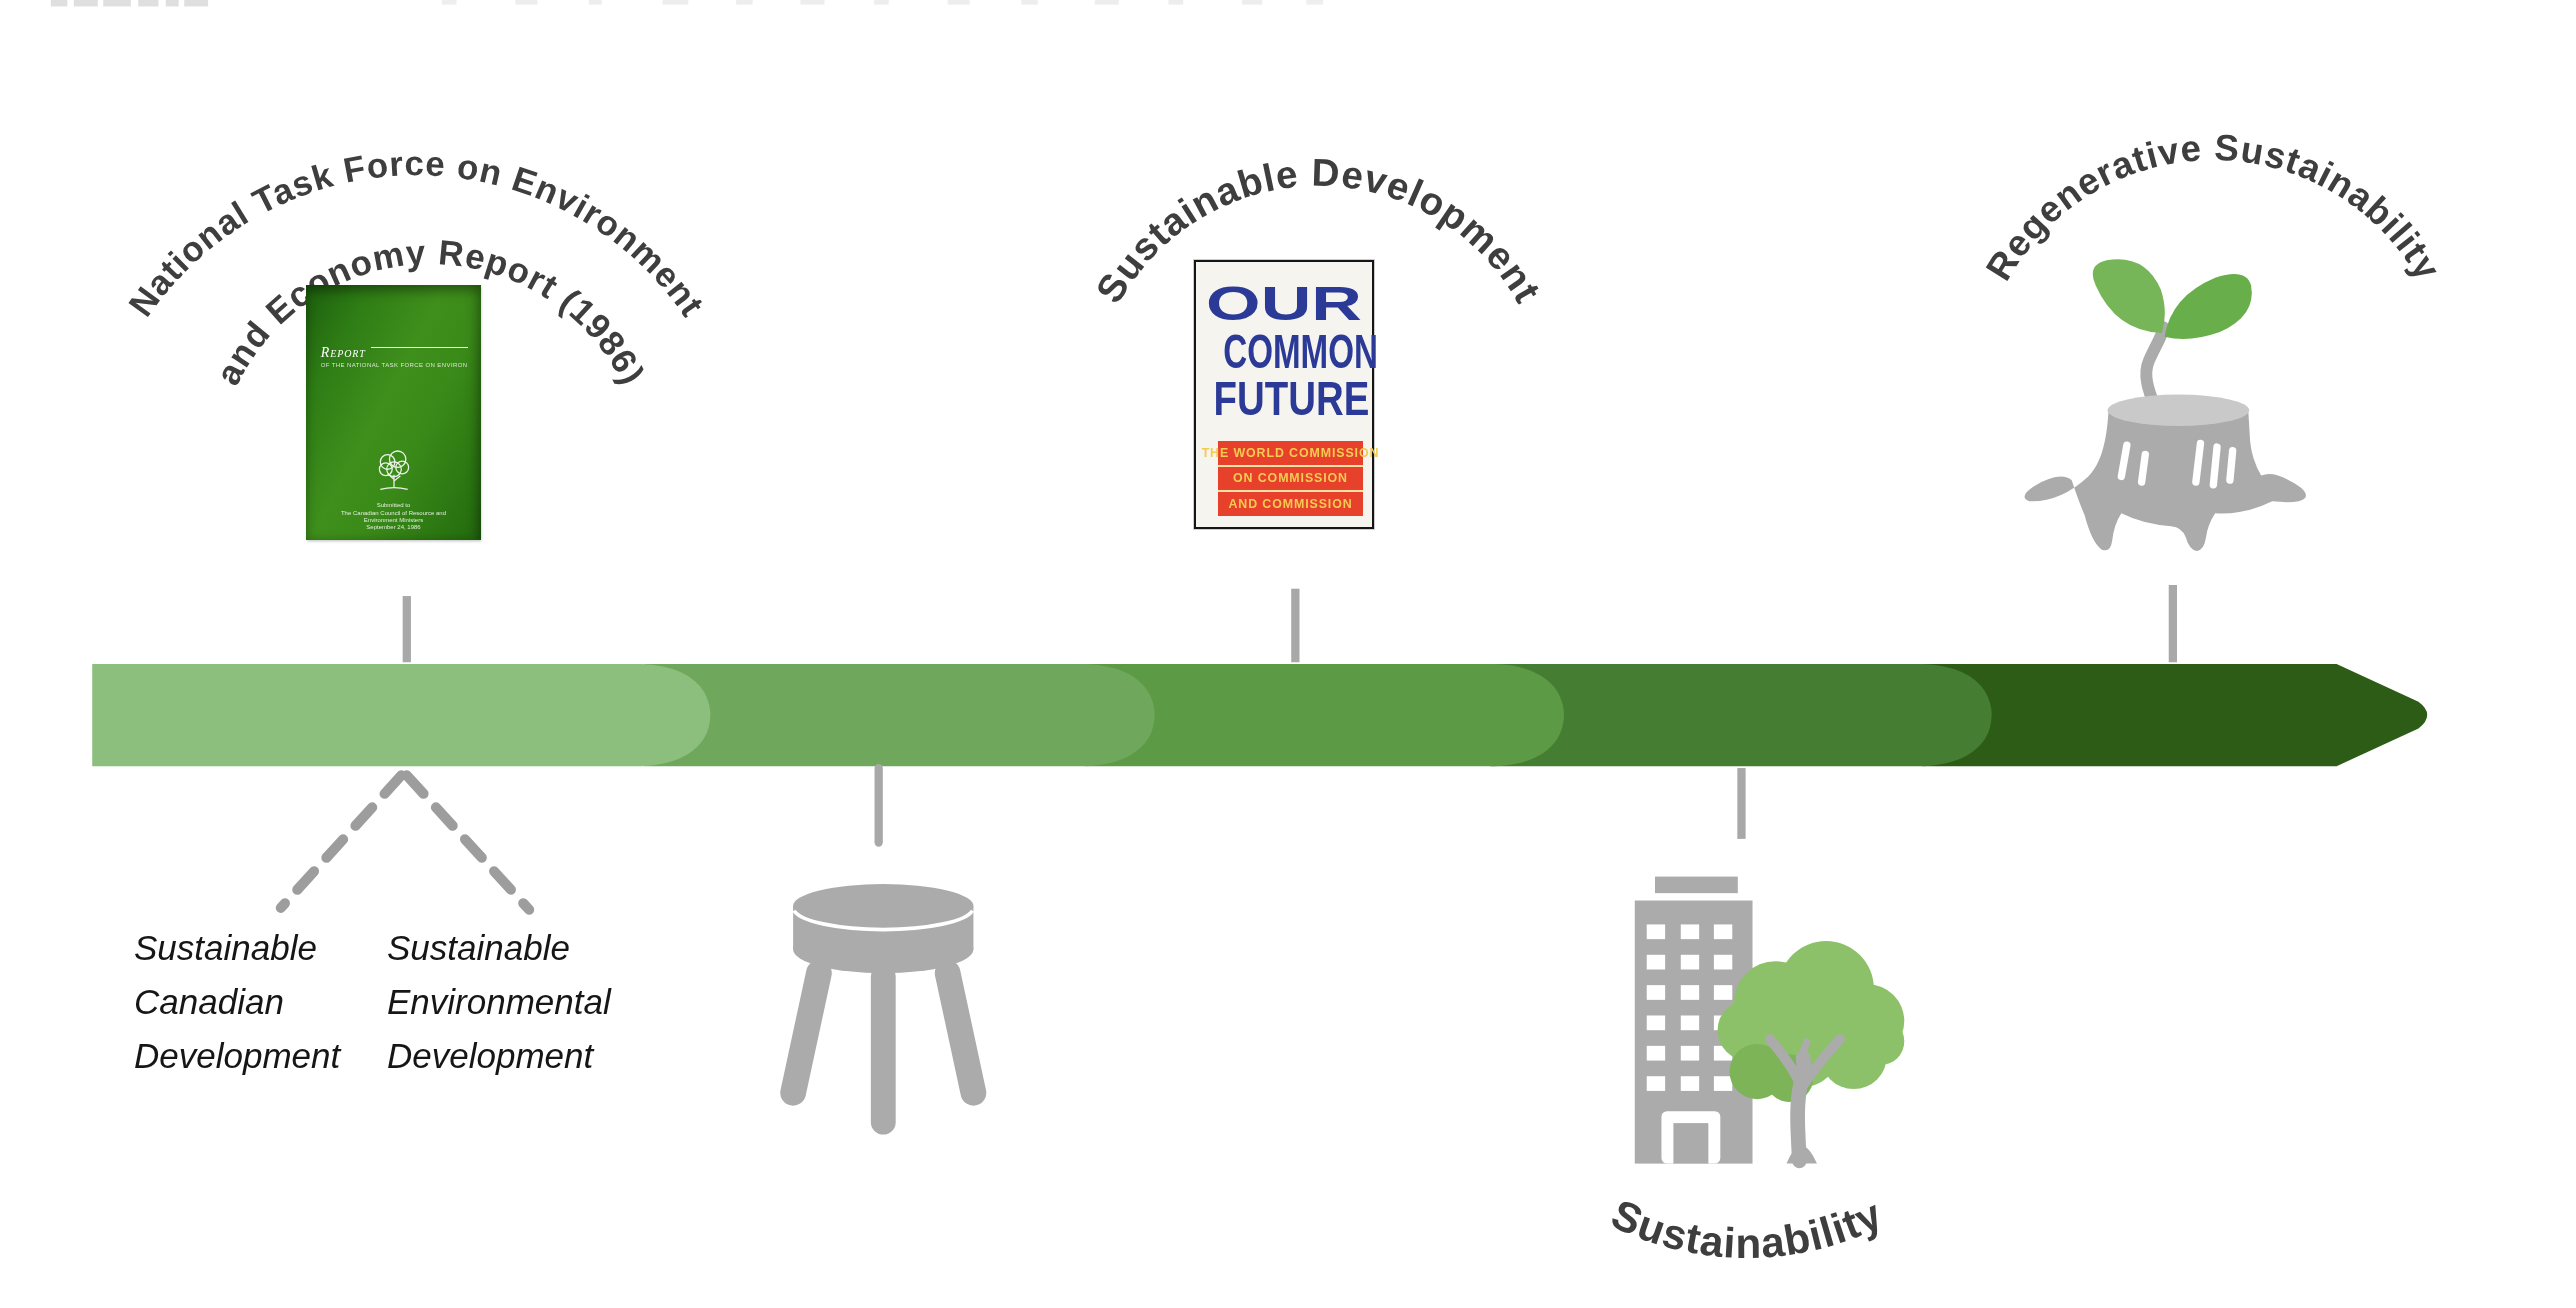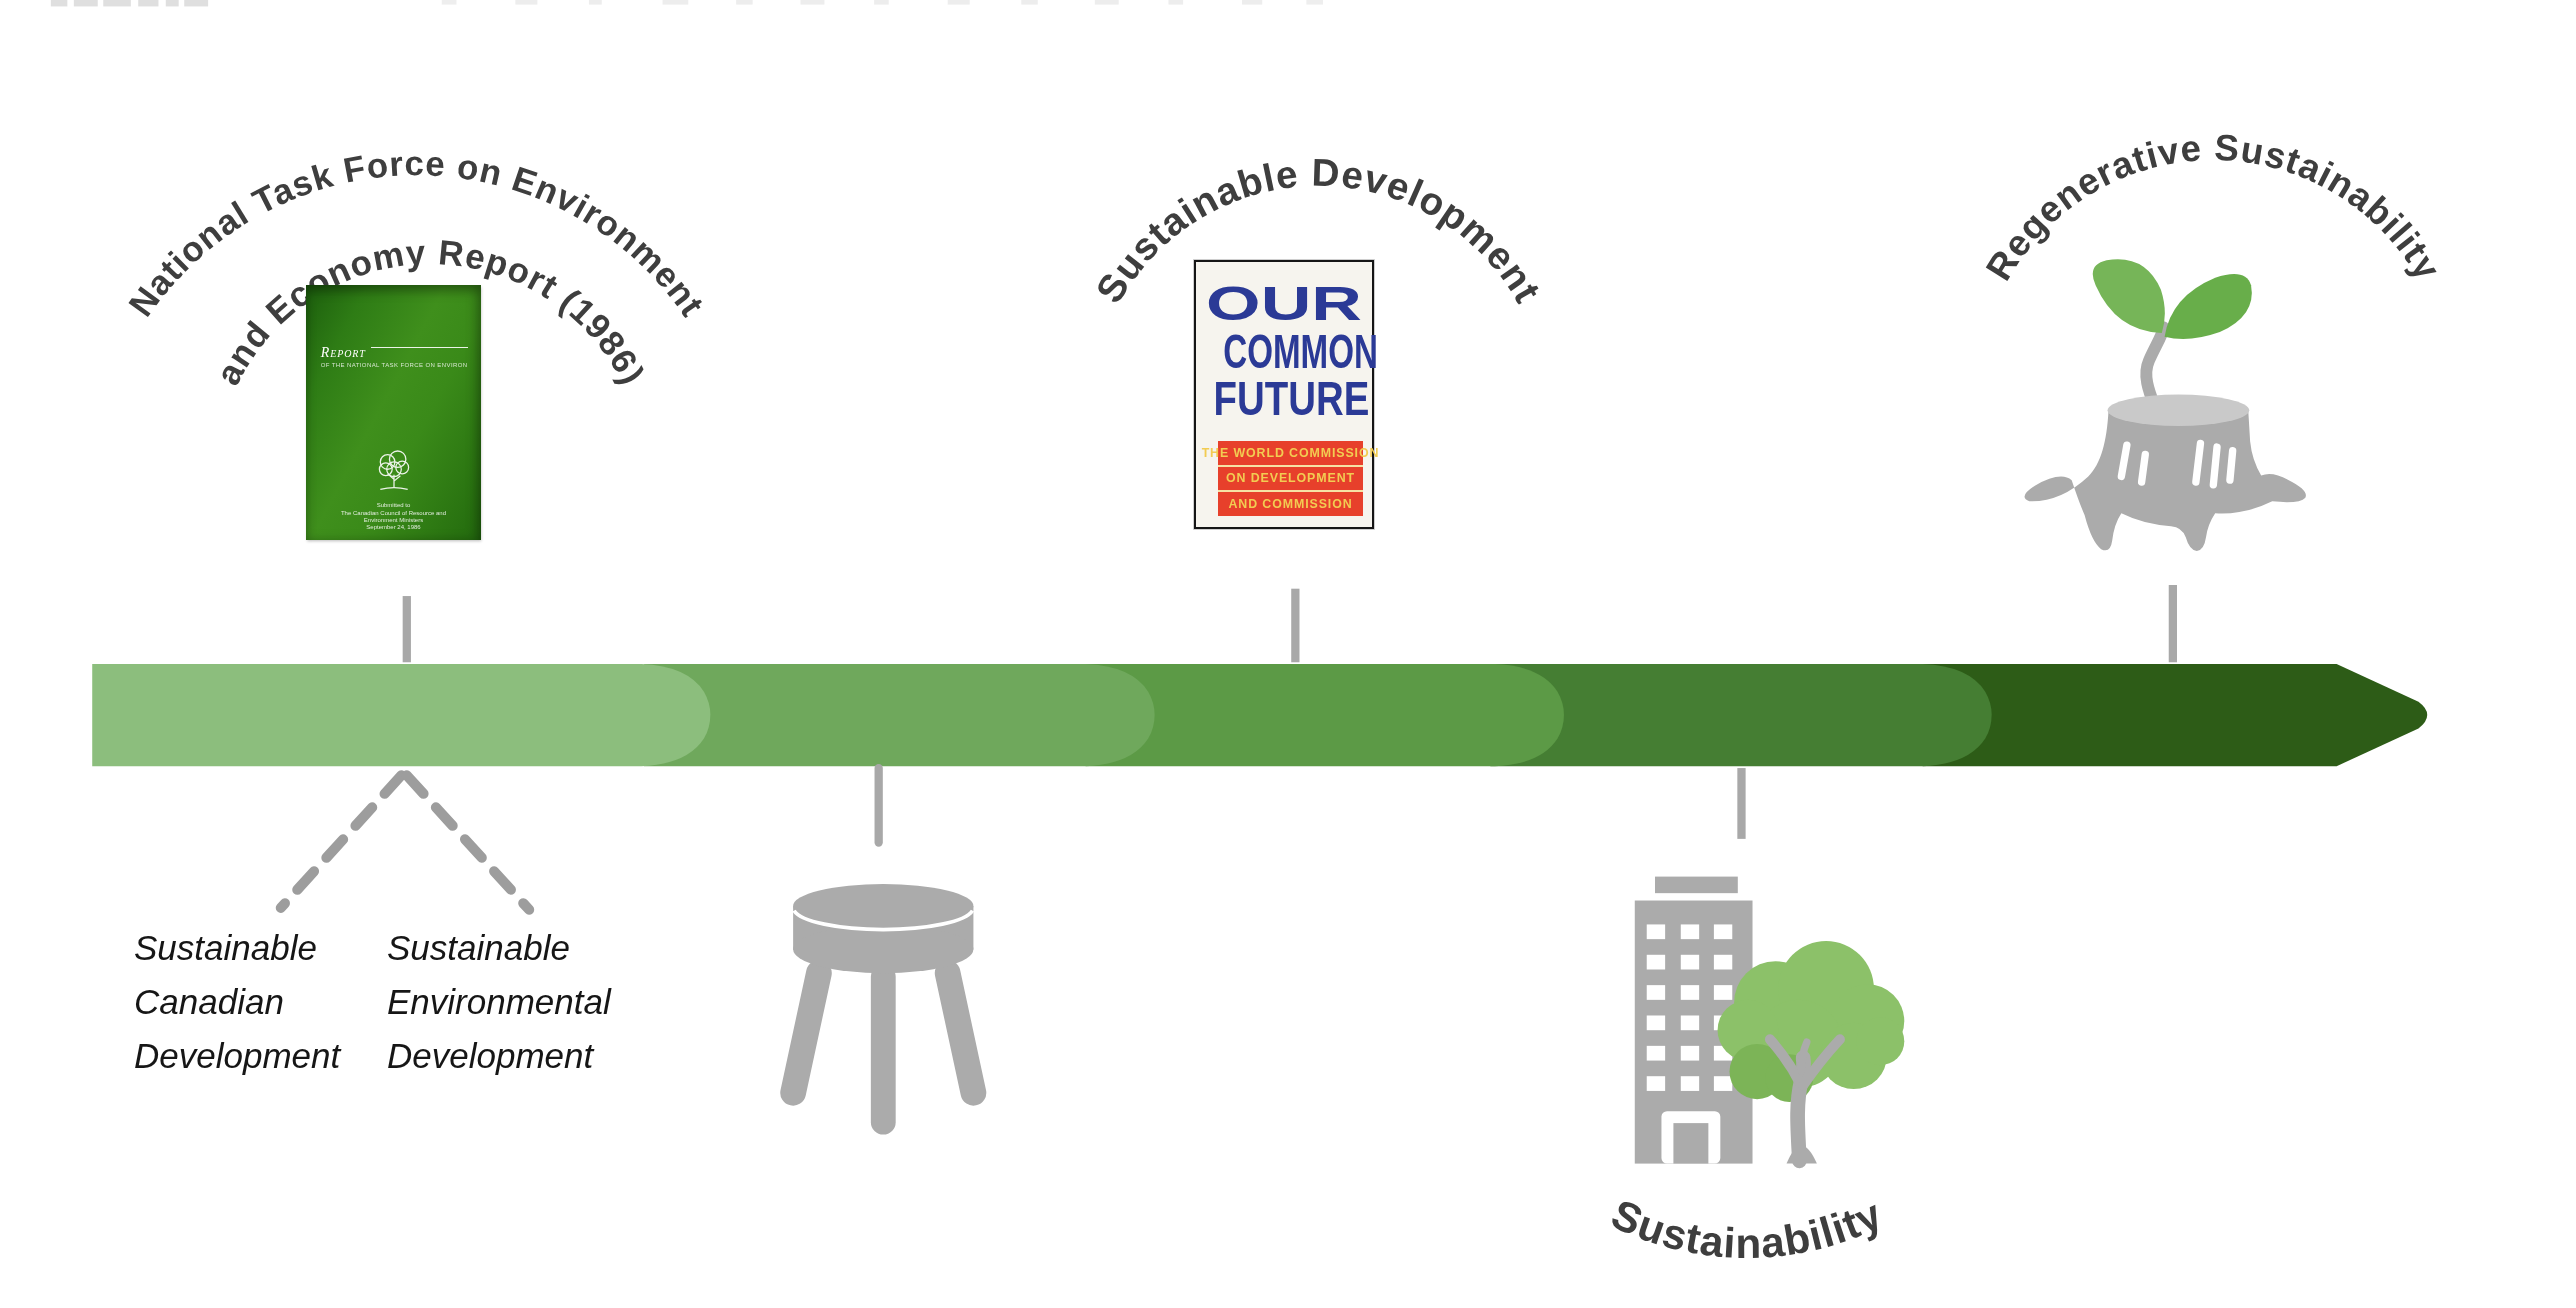--- a/index.html
+++ b/index.html
@@ -221,21 +221,21 @@
 
   <div class="ocf-book">
     <div class="ocf-title">
       <span class="ocf-l1">OUR</span>
       <span class="ocf-l2">COMMON</span>
       <span class="ocf-l3">FUTURE</span>
     </div>
     <div class="ocf-banner">
       <div class="ocf-row">THE WORLD COMMISSION</div>
       <div class="ocf-sep"></div>
-      <div class="ocf-row">ON DEVELOPMENT</div>
+      <div class="ocf-row">ON COMMISSION</div>
       <div class="ocf-sep"></div>
       <div class="ocf-row">AND COMMISSION</div>
     </div>
   </div>
 
   <div class="branch-label eco">
     <div>Sustainable</div>
     <div>Canadian</div>
     <div>Development</div>
   </div>

